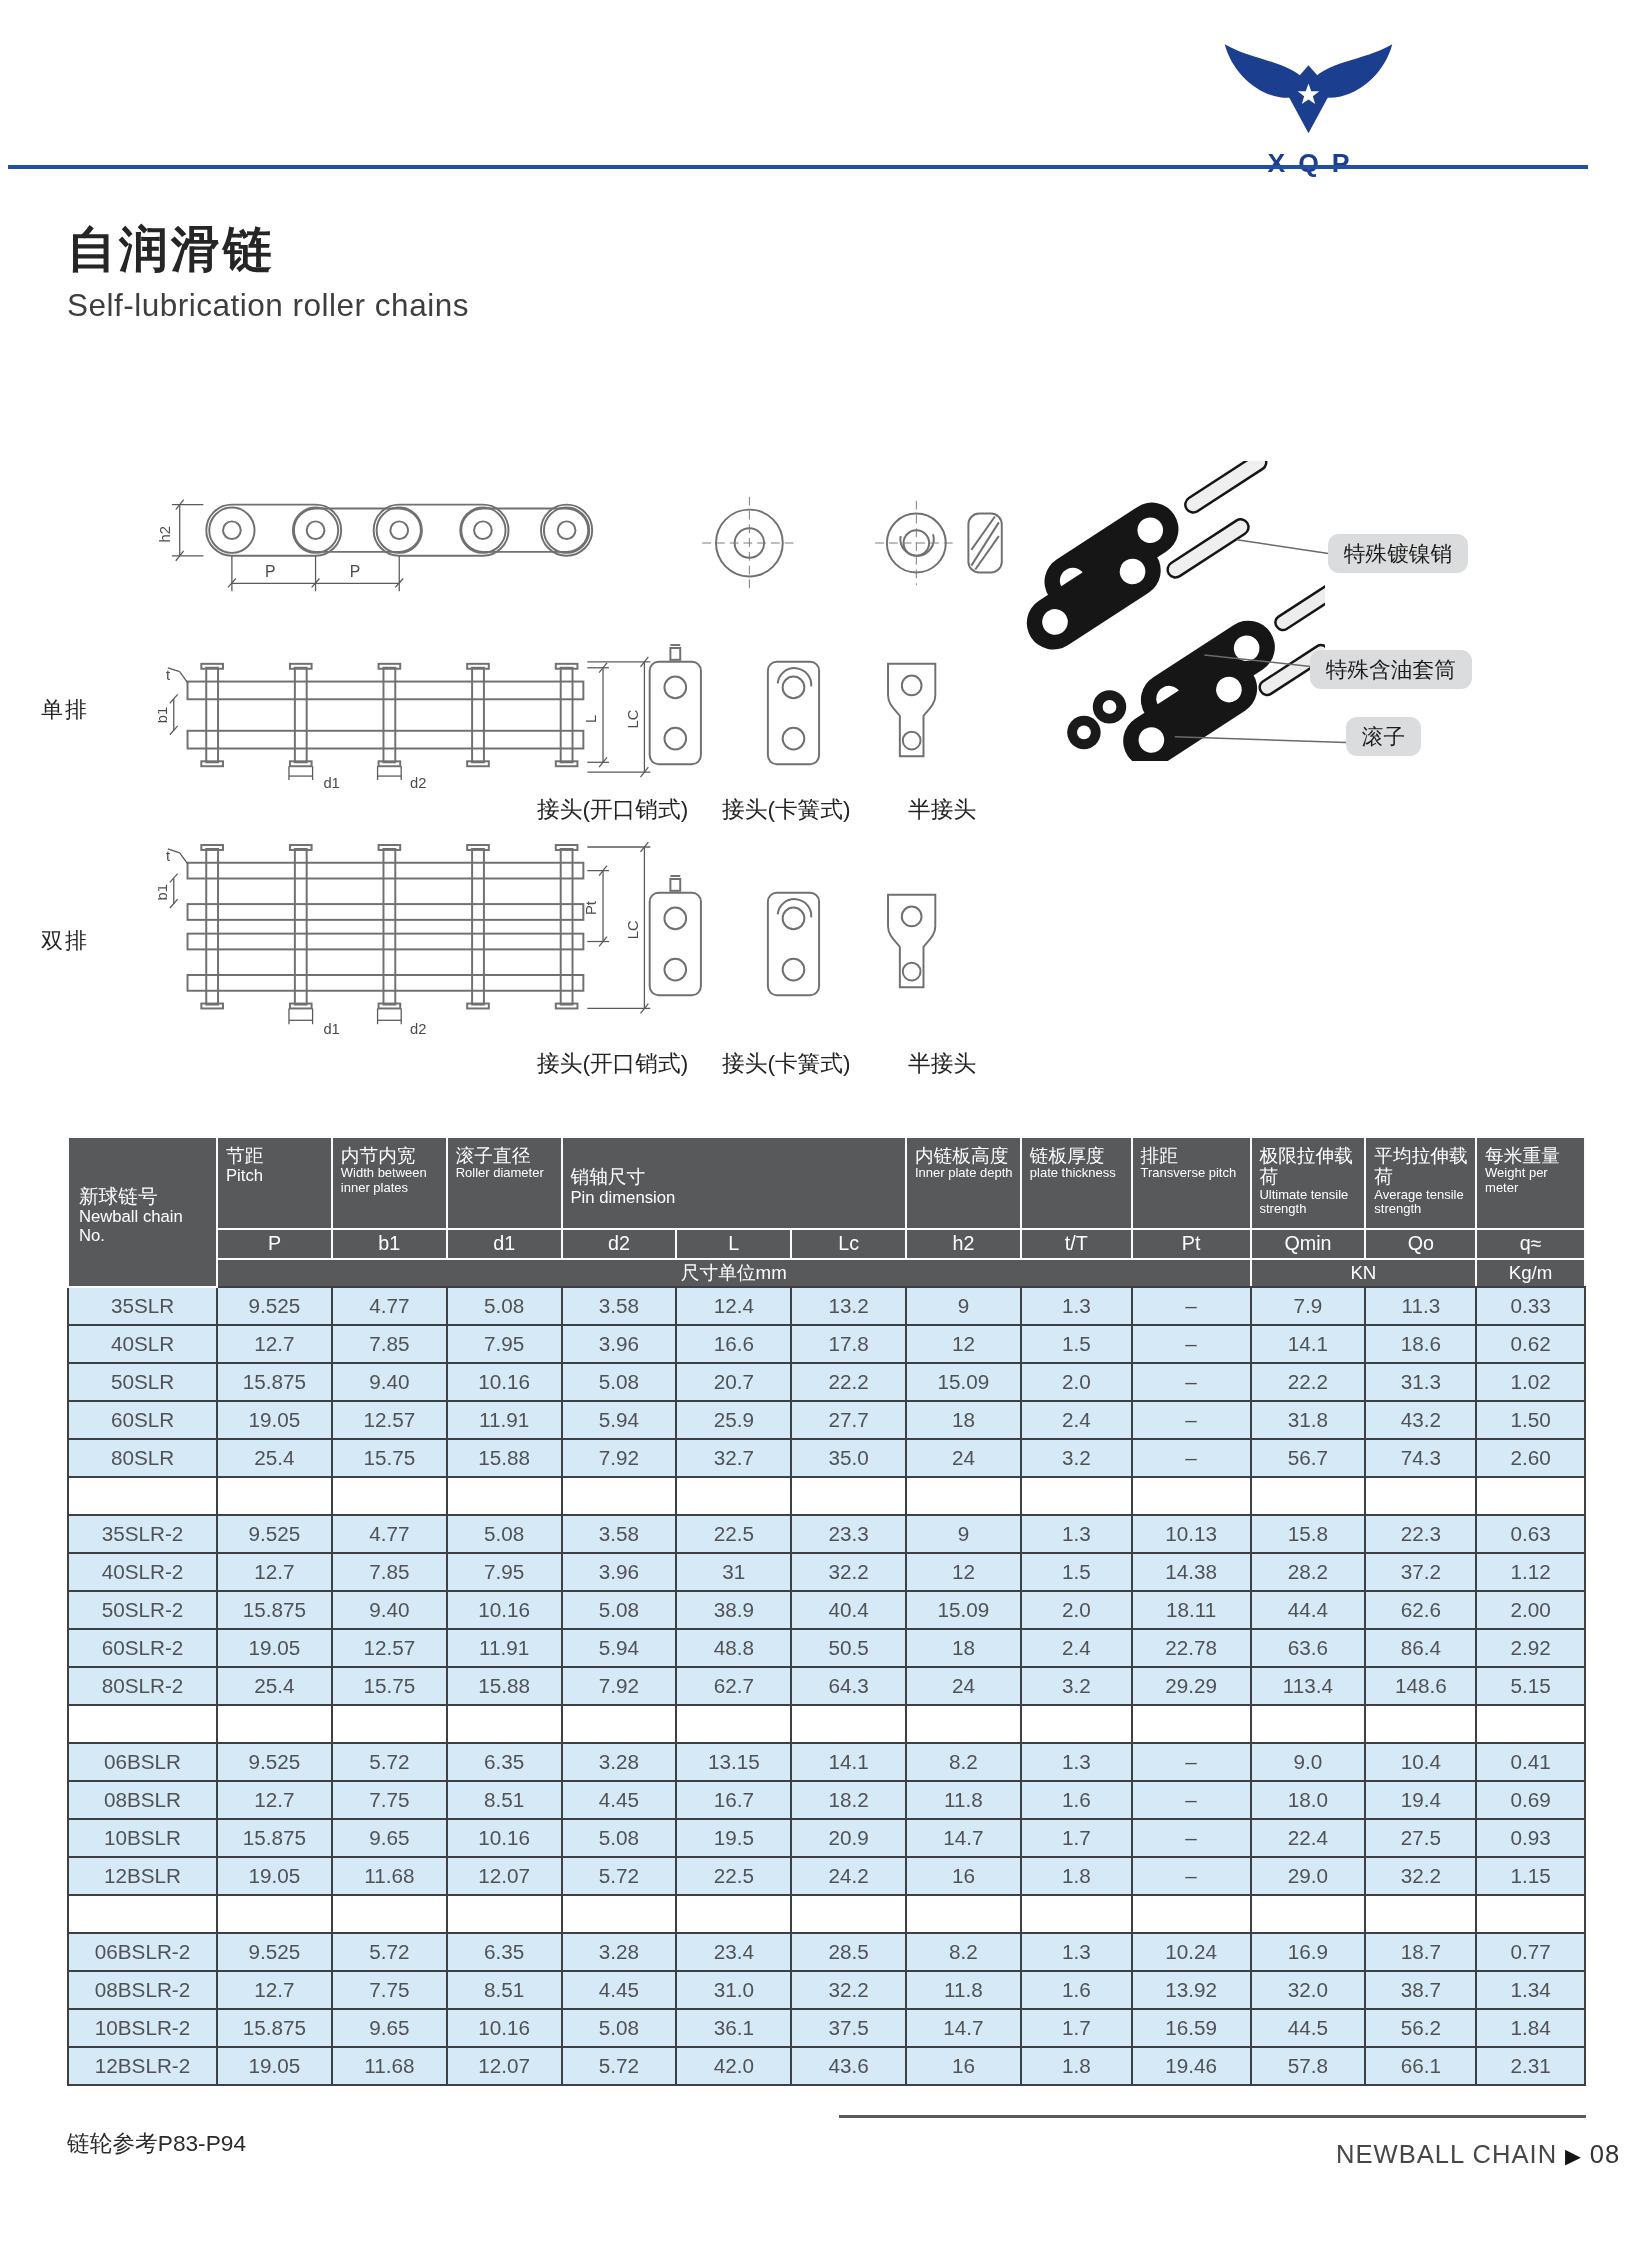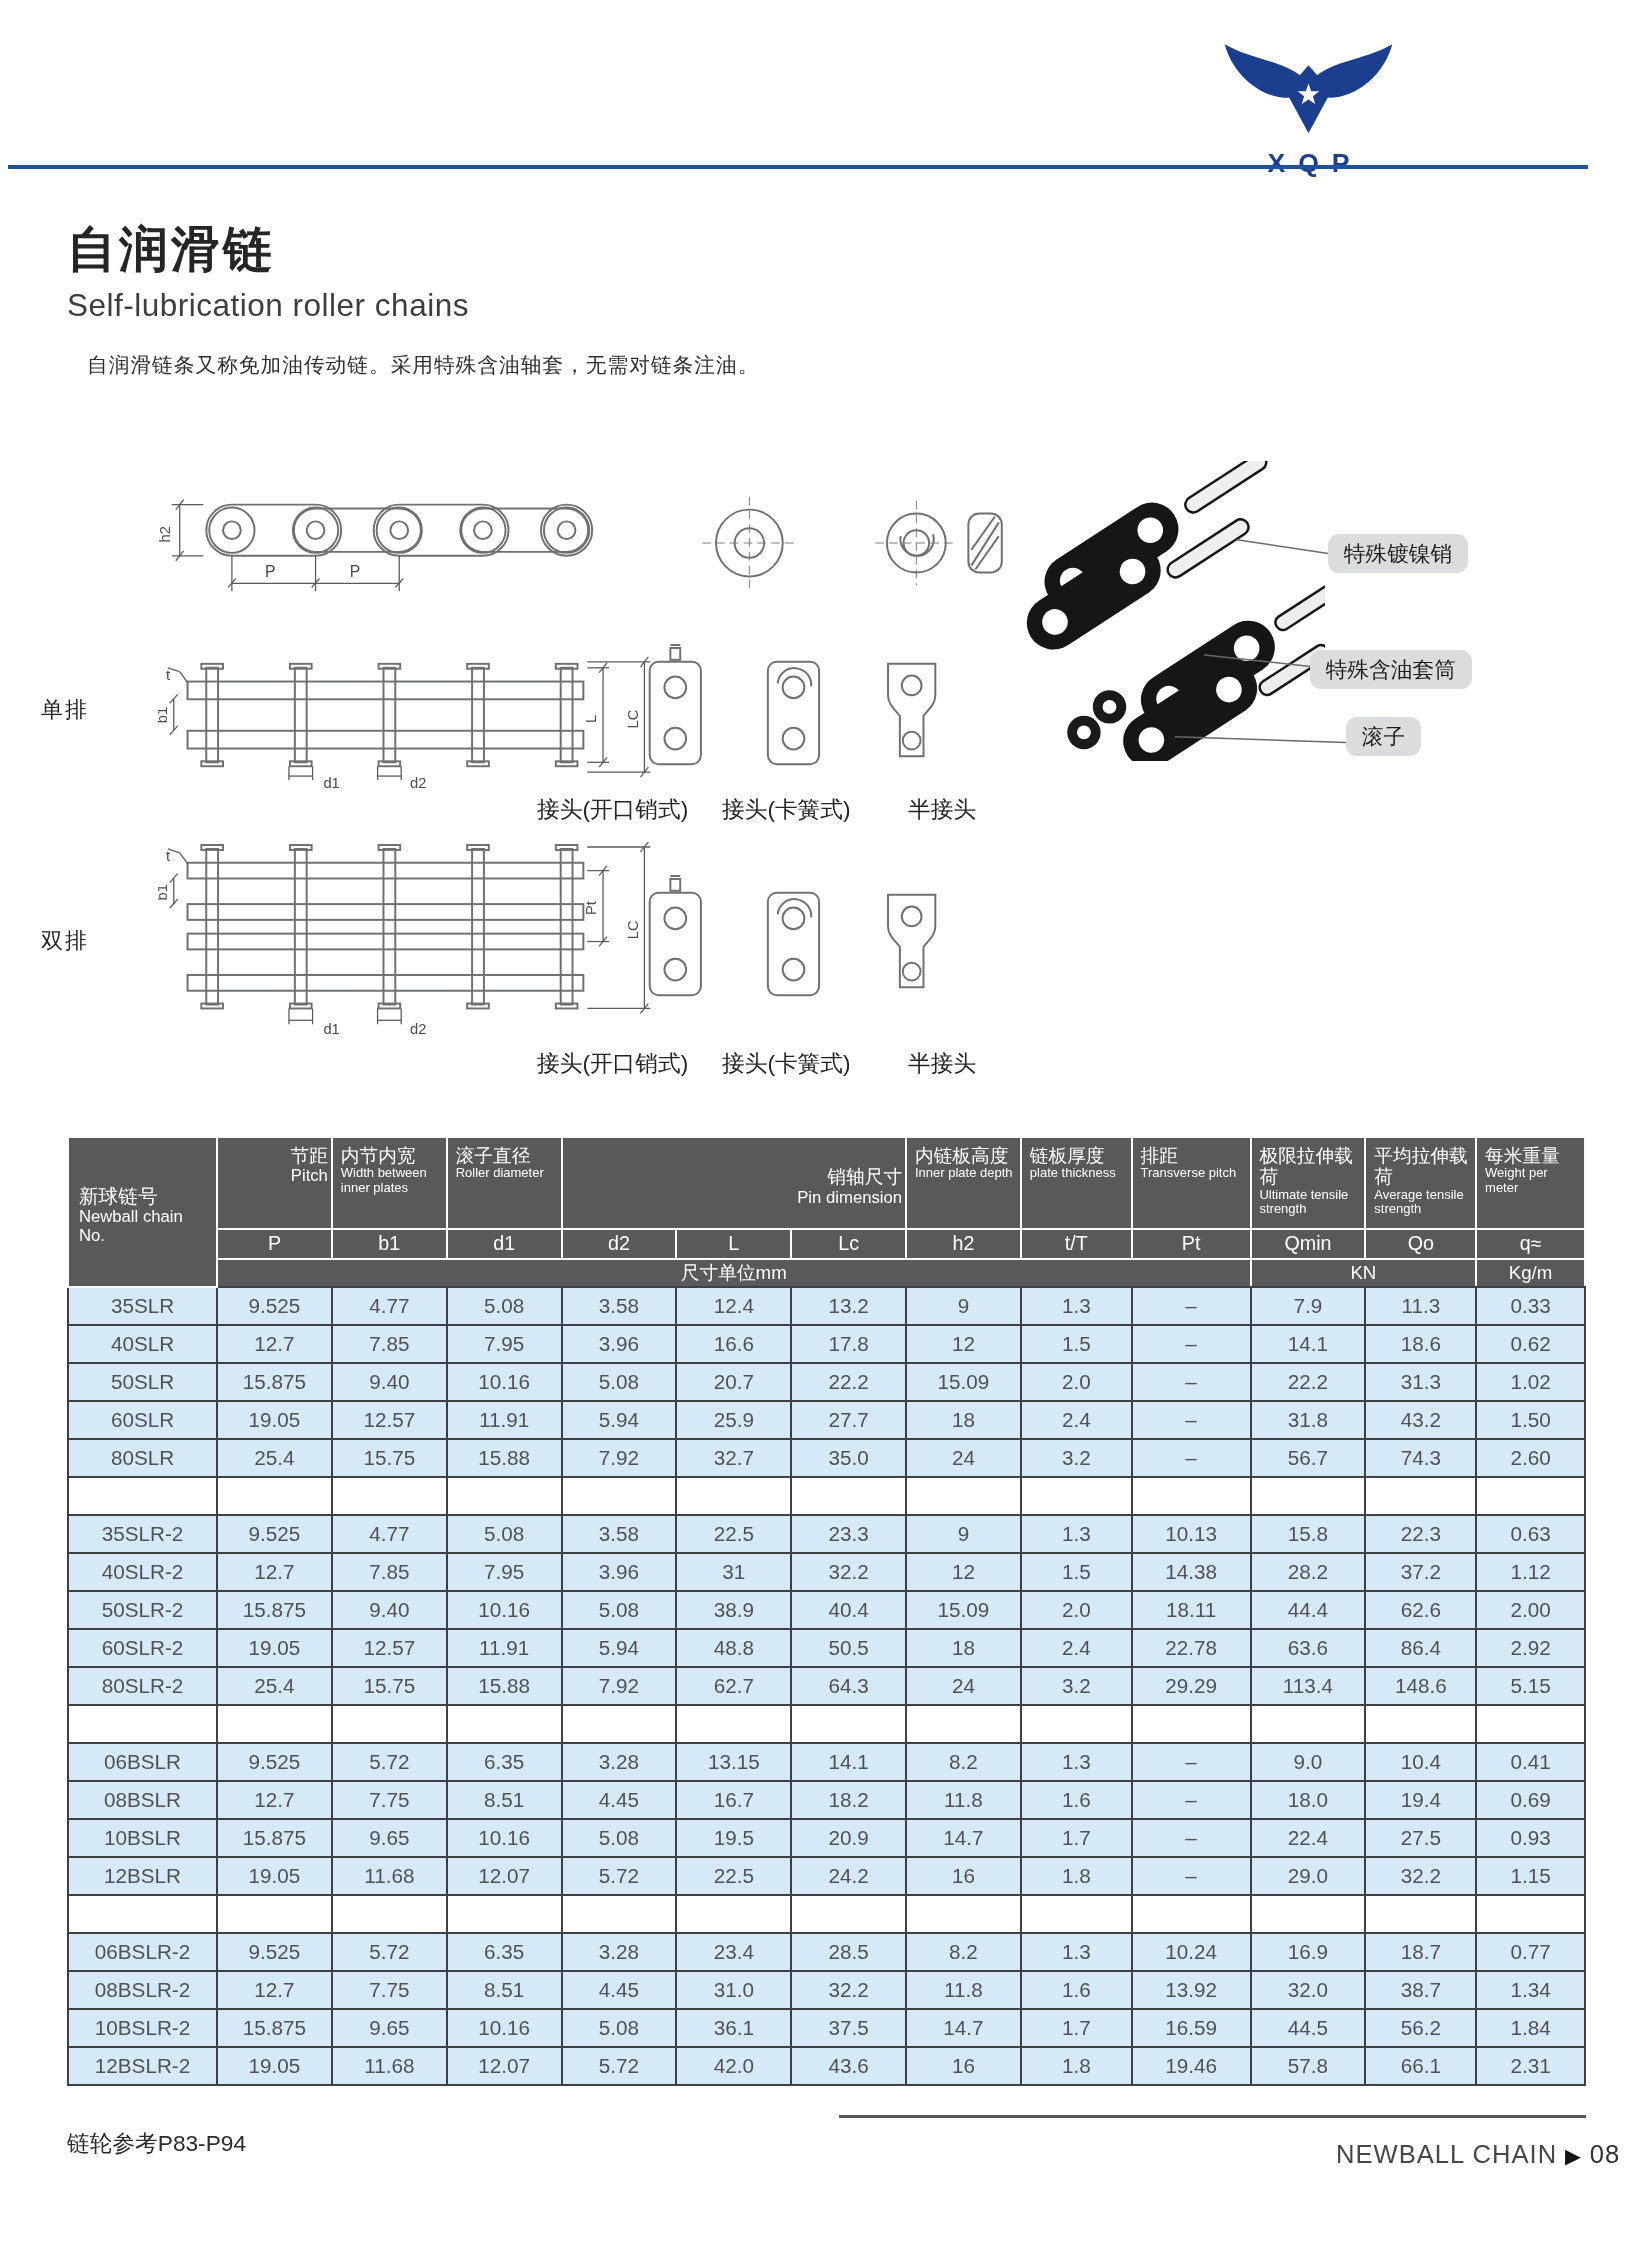--- a/index.html
+++ b/index.html
@@ -15,21 +15,21 @@
 .intro1{left:87px;top:351px;font-size:20.7px;color:#2e2e2e;letter-spacing:1px}
 .intro2{left:85px;top:389px;font-size:20.7px;color:#2e2e2e;letter-spacing:1px}
 .intro2 b{font-weight:bold}
 .rowlabel{font-size:22px;color:#222;letter-spacing:2px}
 .callout{background:#dbdcdd;border-radius:11px;padding:4.9px 15.8px;font-size:21.7px;color:#1c1c1c;white-space:nowrap}
 .caption{font-size:22.7px;color:#242424;white-space:nowrap}
 svg text{font-family:"Liberation Sans","DejaVu Sans",sans-serif}
 .spec-table{position:absolute;left:67px;top:1136px;width:1519px;border-collapse:collapse;table-layout:fixed}
 .spec-table th{background:#58595b;color:#fff;font-weight:normal;border:2px solid #fbfbfb}
 .spec-table tr.h1 th{height:92px;vertical-align:top;padding:6.9px 3px 0 7.9px;font-size:18.7px;line-height:1.14;text-align:left}
-.spec-table tr.h1 th.c{text-align:right}
+.spec-table tr.h1 th.c{text-align:left}
 .spec-table tr.h1 th.mid{vertical-align:middle;font-size:19.7px;padding-left:9.9px}
 .spec-table th .en{display:block;font-size:13px}
 .spec-table th .en2{display:block;font-size:16.7px}
 .spec-table tr.h2r th{height:29.6px;font-size:19.7px;text-align:center;vertical-align:middle;padding:0}
 .spec-table tr.h3r th{height:26.6px;font-size:18.7px;text-align:center;vertical-align:middle;padding:0;border-bottom-color:#3e4043}
 .spec-table td{border:2px solid #3e4043;height:38px;text-align:center;vertical-align:middle;
   font-size:20.7px;color:#515255;background:#d6e9f6;overflow:hidden;white-space:nowrap}
 .spec-table tr.spacer td{background:#fff}
 .foot-line{left:839px;top:2115px;width:747px;height:3px;background:#58595b}
 .foot-left{left:67px;top:2128px;font-size:22.7px;color:#2b2b2b}
@@ -48,21 +48,20 @@
       <path d="M100,52 C120,24 162,26 196,6 C186,44 148,74 112,66 Z" fill="#1b3e8e"></path>
       <path d="M100,30 L126,60 L100,108 L74,60 Z" fill="#1b3e8e"></path>
       <polygon points="100,51 103.1,59.8 112.4,60 105,65.6 107.6,74.5 100,69.2 92.4,74.5 95,65.6 87.6,60 96.9,59.8" fill="#ffffff"></polygon>
     </svg>
     <span class="logo-text">XQP</span>
   </div>
   <div class="abs topline"></div>
 
   <div class="abs title-zh">自润滑链</div>
   <div class="abs title-en">Self-lubrication roller chains</div>
-  <div class="abs intro1">自润滑链条又称免加油传动链。采用特殊含油轴套，无需对链条注油。</div>
 
   <svg class="abs" style="left:158px;top:481px" width="512" height="126" viewBox="0 0 520 128">
     <g stroke="#6f7071" stroke-width="2" fill="none">
       <rect x="49" y="24" width="137" height="52" rx="26"></rect>
       <rect x="219" y="24" width="137" height="52" rx="26"></rect>
       <rect x="389" y="24" width="52" height="52" rx="26"></rect>
       <rect x="138" y="28" width="129" height="44" rx="22"></rect>
       <rect x="308" y="28" width="129" height="44" rx="22"></rect>
       <circle cx="75" cy="50" r="23"></circle>
         <circle cx="75" cy="50" r="9"></circle>

